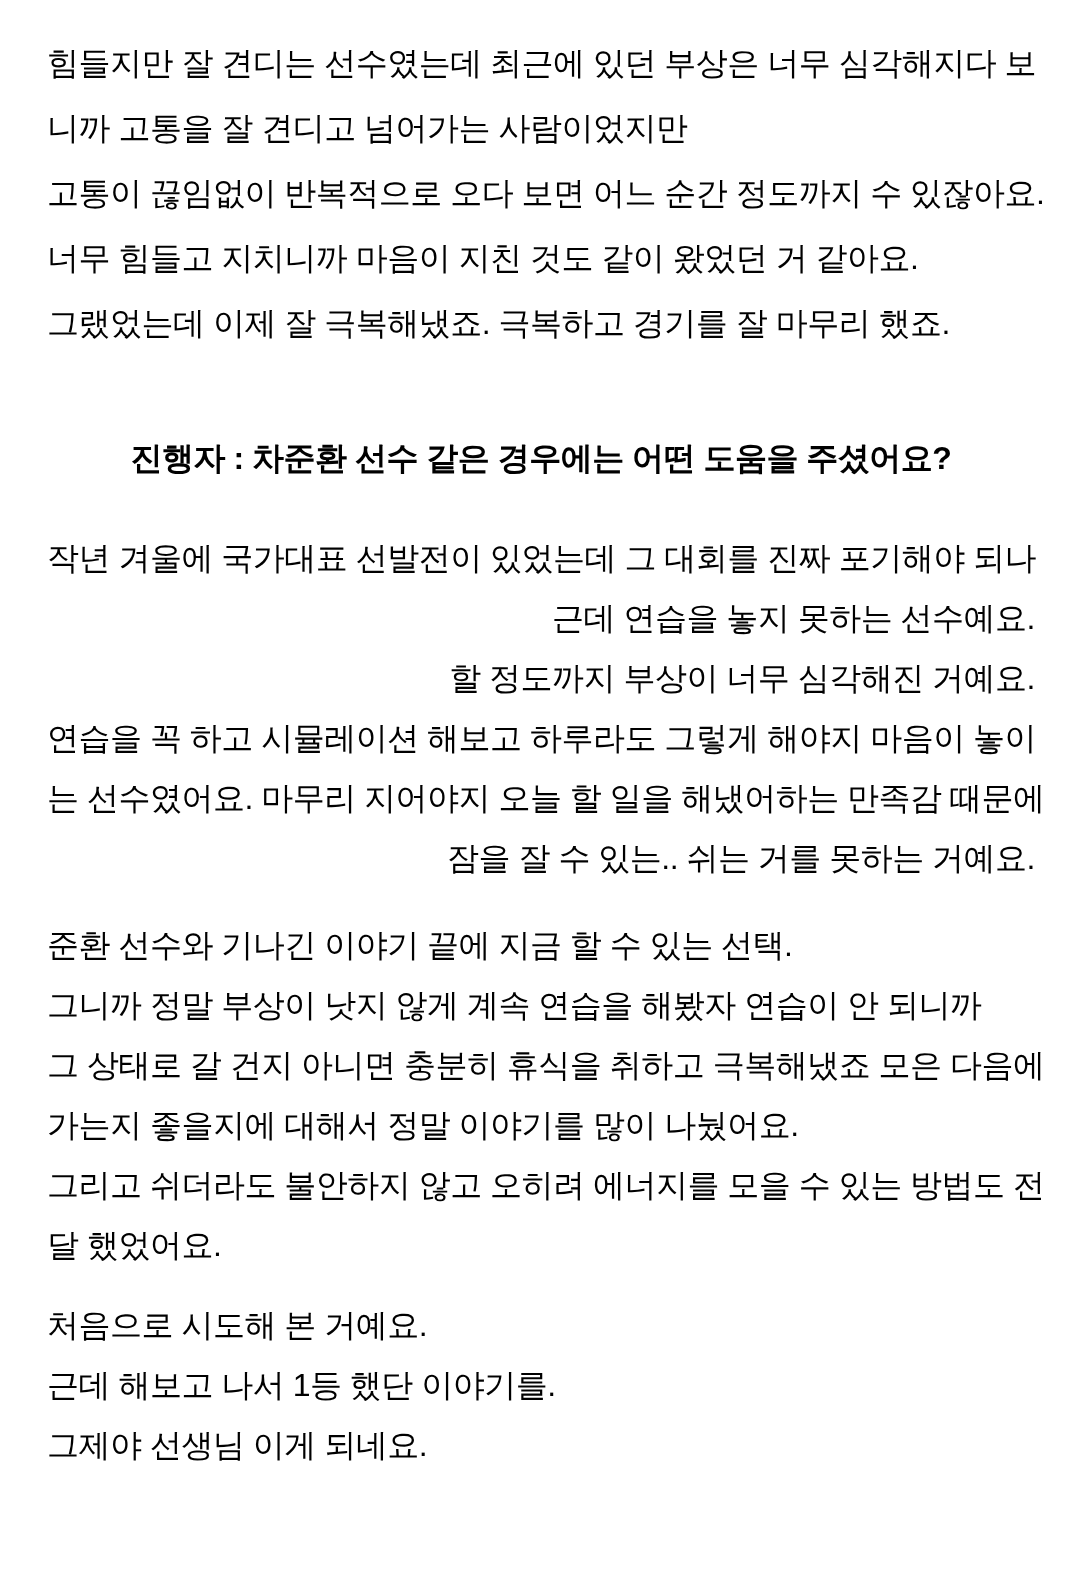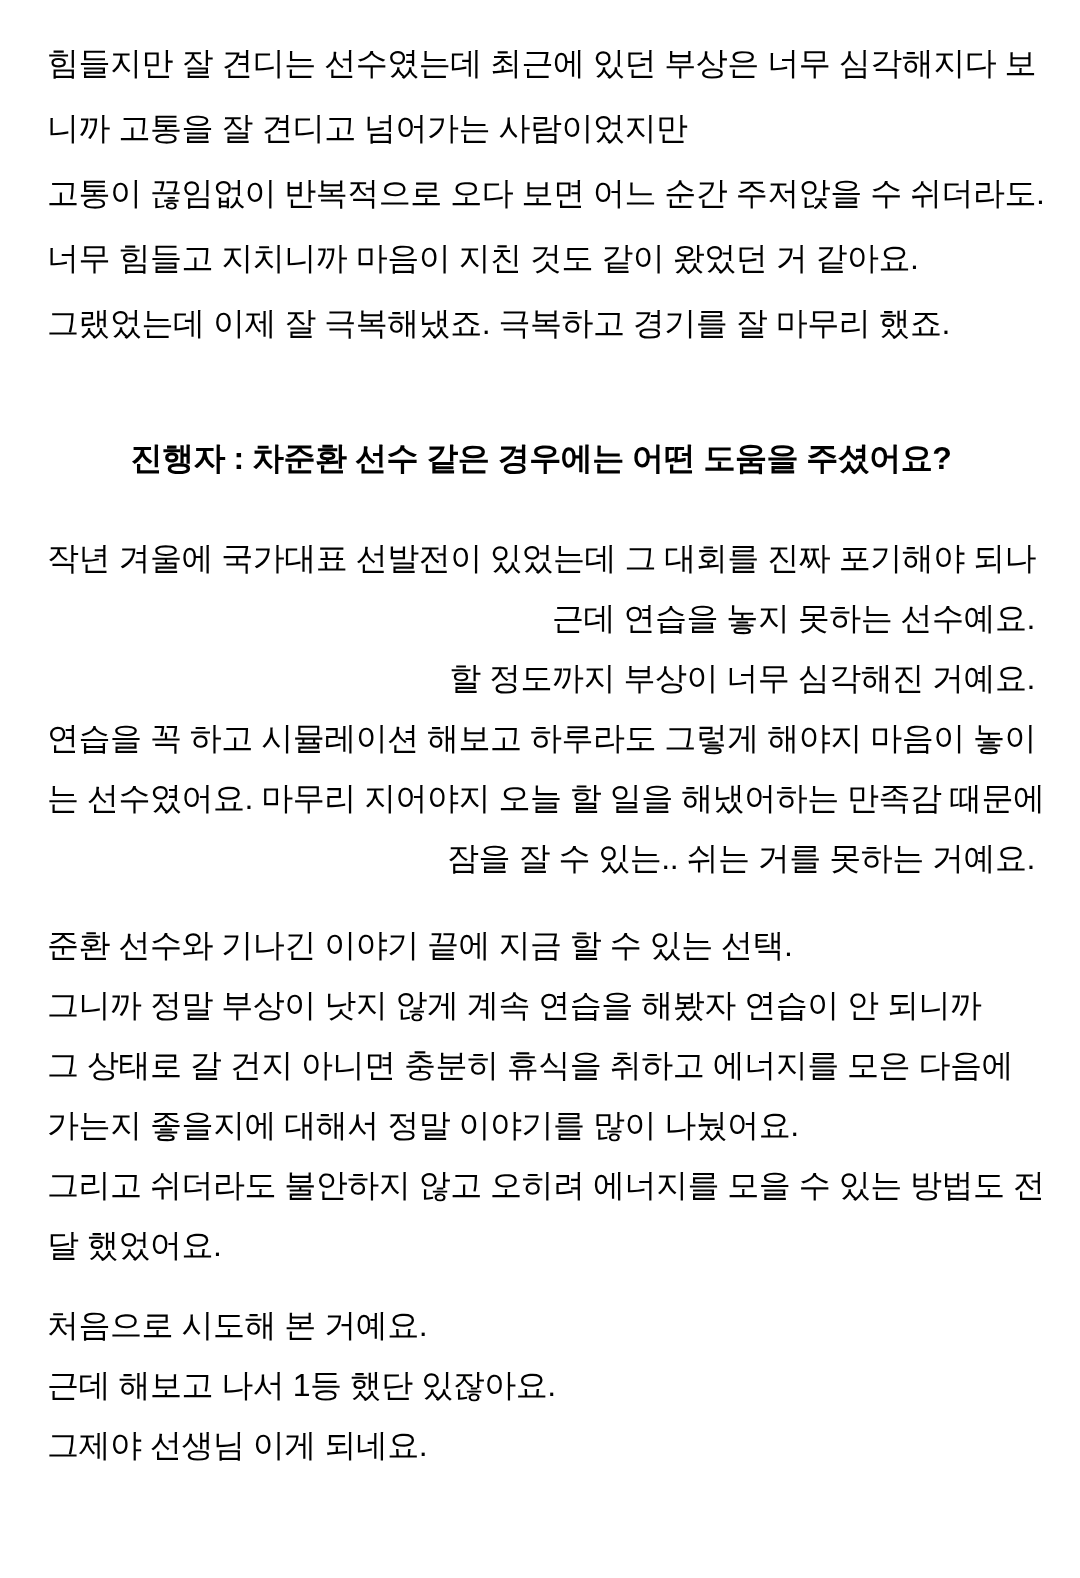--- a/index.html
+++ b/index.html
@@ -45,46 +45,46 @@
   .para-e .line { line-height: 60px; }
 </style>
 </head>
 <body>
 
 <main>
 
   <section class="para para-a">
     <div class="line">힘들지만 잘 견디는 선수였는데 최근에 있던 부상은 너무 심각해지다 보</div>
     <div class="line">니까 고통을 잘 견디고 넘어가는 사람이었지만</div>
-    <div class="line">고통이 끊임없이 반복적으로 오다 보면 어느 순간 주저앉을 수 쉬더라도.</div>
+    <div class="line">고통이 끊임없이 반복적으로 오다 보면 어느 순간 정도까지 수 있잖아요.</div>
     <div class="line">너무 힘들고 지치니까 마음이 지친 것도 같이 왔었던 거 같아요.</div>
     <div class="line">그랬었는데 이제 잘 극복해냈죠. 극복하고 경기를 잘 마무리 했죠.</div>
   </section>
 
   <section class="para para-b">
     <div class="line">진행자 : 차준환 선수 같은 경우에는 어떤 도움을 주셨어요?</div>
   </section>
 
   <section class="para para-c">
     <div class="line">작년 겨울에 국가대표 선발전이 있었는데 그 대회를 진짜 포기해야 되나</div>
     <div class="line">근데 연습을 놓지 못하는 선수예요.</div>
     <div class="line">할 정도까지 부상이 너무 심각해진 거예요.</div>
     <div class="line">연습을 꼭 하고 시뮬레이션 해보고 하루라도 그렇게 해야지 마음이 놓이</div>
     <div class="line">는 선수였어요. 마무리 지어야지 오늘 할 일을 해냈어하는 만족감 때문에</div>
     <div class="line">잠을 잘 수 있는.. 쉬는 거를 못하는 거예요.</div>
   </section>
 
   <section class="para para-d">
     <div class="line">준환 선수와 기나긴 이야기 끝에 지금 할 수 있는 선택.</div>
     <div class="line">그니까 정말 부상이 낫지 않게 계속 연습을 해봤자 연습이 안 되니까</div>
-    <div class="line">그 상태로 갈 건지 아니면 충분히 휴식을 취하고 에너지를 모은 다음에</div>
+    <div class="line">그 상태로 갈 건지 아니면 충분히 휴식을 취하고 극복해냈죠 모은 다음에</div>
     <div class="line">가는지 좋을지에 대해서 정말 이야기를 많이 나눴어요.</div>
     <div class="line">그리고 쉬더라도 불안하지 않고 오히려 에너지를 모을 수 있는 방법도 전</div>
     <div class="line">달 했었어요.</div>
   </section>
 
   <section class="para para-e">
     <div class="line">처음으로 시도해 본 거예요.</div>
-    <div class="line">근데 해보고 나서 1등 했단 있잖아요.</div>
+    <div class="line">근데 해보고 나서 1등 했단 이야기를.</div>
     <div class="line">그제야 선생님 이게 되네요.</div>
   </section>
 
 </main>
 
 </body></html>

